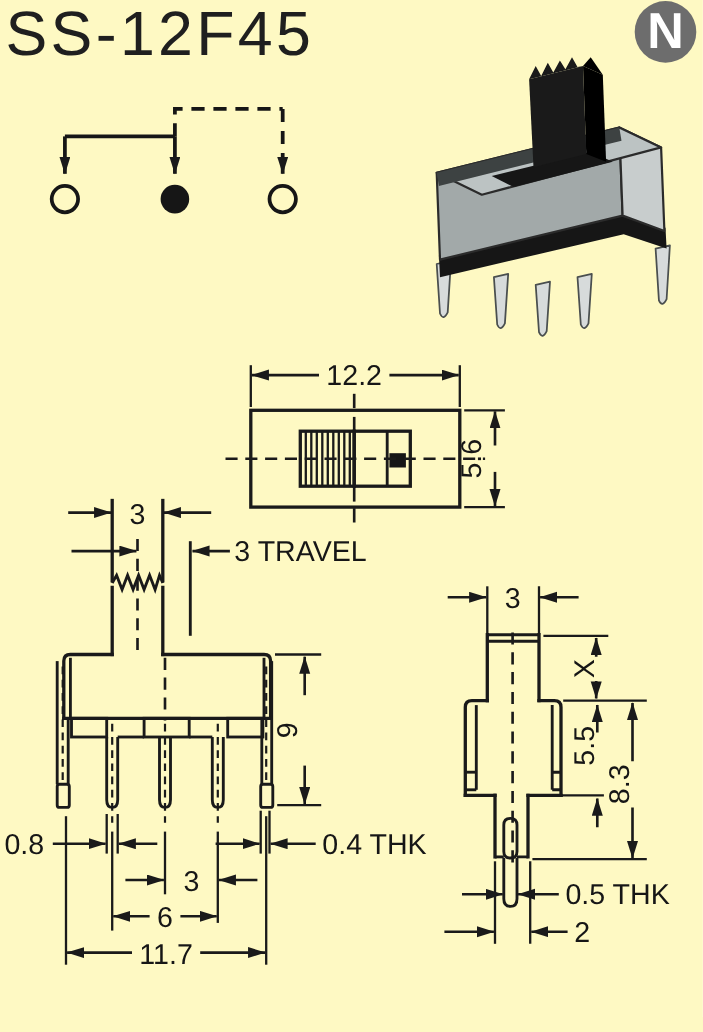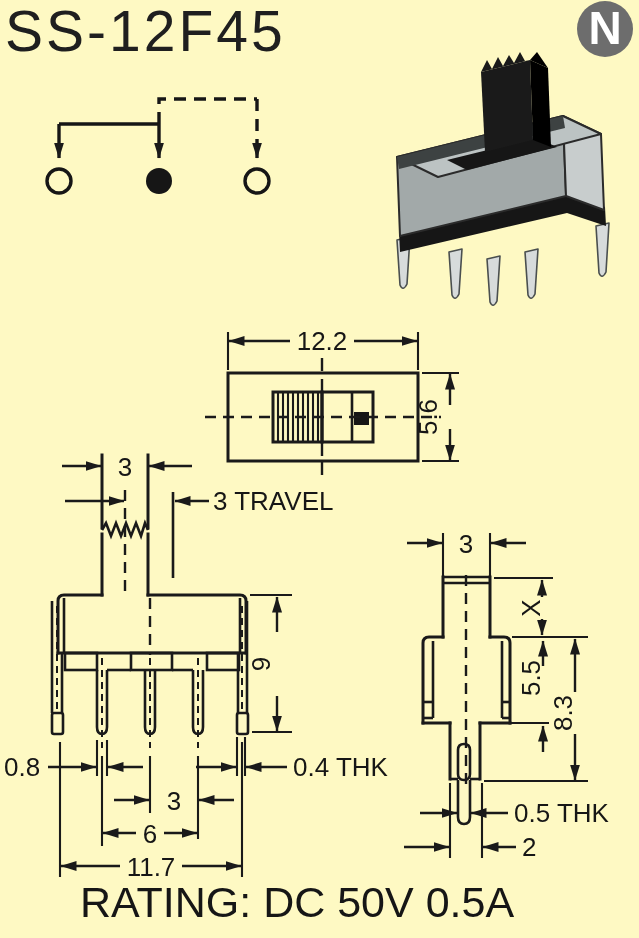--- a/index.html
+++ b/index.html
@@ -256,14 +256,13 @@
       <text class="dimtxt" x="514" y="822" font-size="26">0.5 THK</text>
 
       <line class="thin" x1="450" y1="783" x2="450" y2="858"></line>
       <line class="thin" x1="482" y1="783" x2="482" y2="858"></line>
       <line class="dim" x1="404" y1="847" x2="449" y2="847" marker-end="url(#arr)"></line>
       <line class="dim" x1="516" y1="847" x2="483" y2="847" marker-end="url(#arr)"></line>
       <text class="dimtxt" x="522" y="856" font-size="26">2</text>
     </g>
   </svg>
 
-  <div id="rating">RATING: DC 50V 0.5A</div>
 </div>
 
 </body></html>

